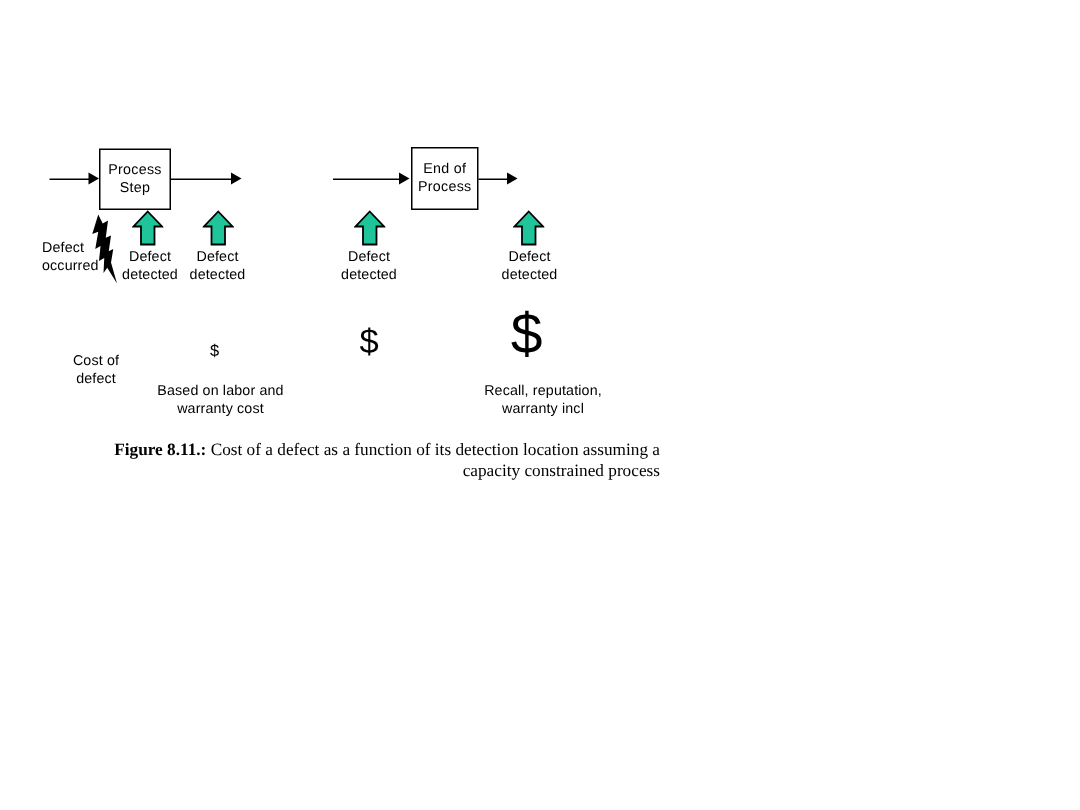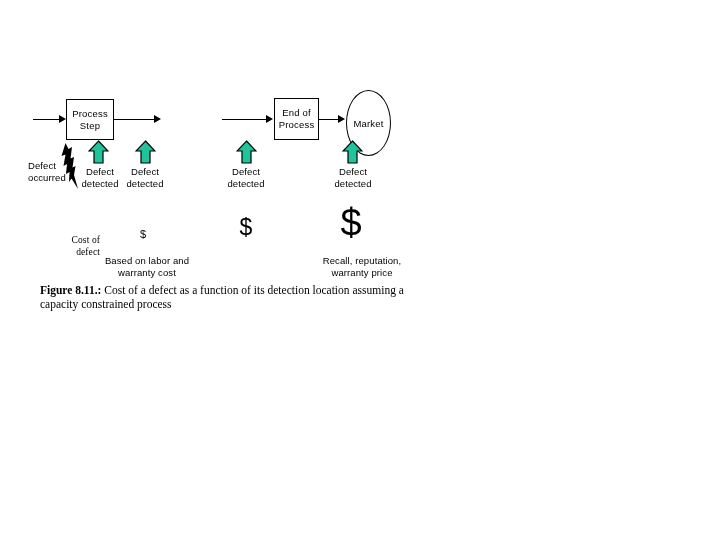--- a/index.html
+++ b/index.html
@@ -109,21 +109,21 @@
     color: #000000;
   }
   .lbl.c { text-align: center; }
 
   #lbl-defect-occurred { left: 28px;  top: 160px; width: 56px; text-align: left; }
   #lbl-detected-1      { left: 79px;  top: 166px; width: 42px; }
   #lbl-detected-2      { left: 124px; top: 166px; width: 42px; }
   #lbl-detected-3      { left: 225px; top: 166px; width: 42px; }
   #lbl-detected-4      { left: 332px; top: 166px; width: 42px; }
 
-  #lbl-cost-of-defect  { left: 48px;  top: 235px; width: 52px; text-align: right; font-family: Liberation Serif, serif; }
+  #lbl-cost-of-defect  { left: 38px;  top: 235px; width: 52px; text-align: center; }
 
   
   .dollar {
     position: absolute;
     font-family: "Liberation Sans", sans-serif;
     color: #000000;
     line-height: 1;
     text-align: center;
   }
   #dollar-1 { left: 130px; top: 229px; width: 26px; font-size: 11px; }
@@ -131,26 +131,26 @@
   #dollar-3 { left: 334px; top: 204px; width: 34px; font-size: 38px; }
 
   
   #desc-1 { left: 86px;  top: 255px; width: 122px; }
   #desc-2 { left: 198px; top: 255px; width: 118px; }
   #desc-3 { left: 310px; top: 255px; width: 104px; }
 
   
   #figure-caption {
     position: absolute;
-    left: 40px; top: 283px;
+    left: 40px; top: 293px;
     width: 400px;
     font-family: "Liberation Serif", serif;
     font-size: 11.5px;
     line-height: 14px;
-    text-align: left;
+    text-align: right;
     color: #000000;
   }
   #figure-caption .cap-label { font-weight: bold; }
 </style>
 </head>
 <body>
 
 <div class="stage">
 
   <div class="conn" id="conn-in"></div>
@@ -169,23 +169,20 @@
   <div class="arrowhead" id="arrow-2"></div>
 
   <div class="proc-box" id="box-end-process">
     <span>End of
 Process</span>
   </div>
 
   <div class="conn" id="conn-3"></div>
   <div class="arrowhead" id="arrow-3"></div>
 
-  <div id="oval-market">
-    <span>Market</span>
-  </div>
 
   <svg id="bolt-defect-occurred" viewBox="0 0 26 48">
     <path d="M7.5 1 L3.5 14 L7.5 12.5 L5.5 24 L9 22 L8 32 L11.5 30 L11 40 L13.5 36.5
              L20 47 L16 33 L17.5 24 L14.5 25.5 L16 15 L12.5 16.5 L14 5 L10.5 7 Z" fill="#000000"></path>
   </svg>
 
   <svg class="up-arrow" id="up-arrow-1" viewBox="0 0 21 24">
     <path d="M10.5 1 L20 11 L15 11 L15 23 L6 23 L6 11 L1 11 Z" fill="#1FC49A" stroke="#000000" stroke-width="1.2"></path>
   </svg>
   <svg class="up-arrow" id="up-arrow-2" viewBox="0 0 21 24">
@@ -212,19 +209,19 @@
   <div class="lbl" id="lbl-cost-of-defect">Cost of
 defect</div>
 
   <div class="dollar" id="dollar-1">$</div>
   <div class="dollar" id="dollar-2">$</div>
   <div class="dollar" id="dollar-3">$</div>
 
   <div class="lbl c" id="desc-1">Based on labor and
 warranty cost</div>
   <div class="lbl c" id="desc-3">Recall, reputation,
-warranty price</div>
+warranty incl</div>
 
   <div id="figure-caption">
     <span class="cap-label">Figure 8.11.:</span><span> Cost of a defect as a function of its detection location assuming a capacity constrained process</span>
   </div>
 
 </div>
 
 </body></html>

